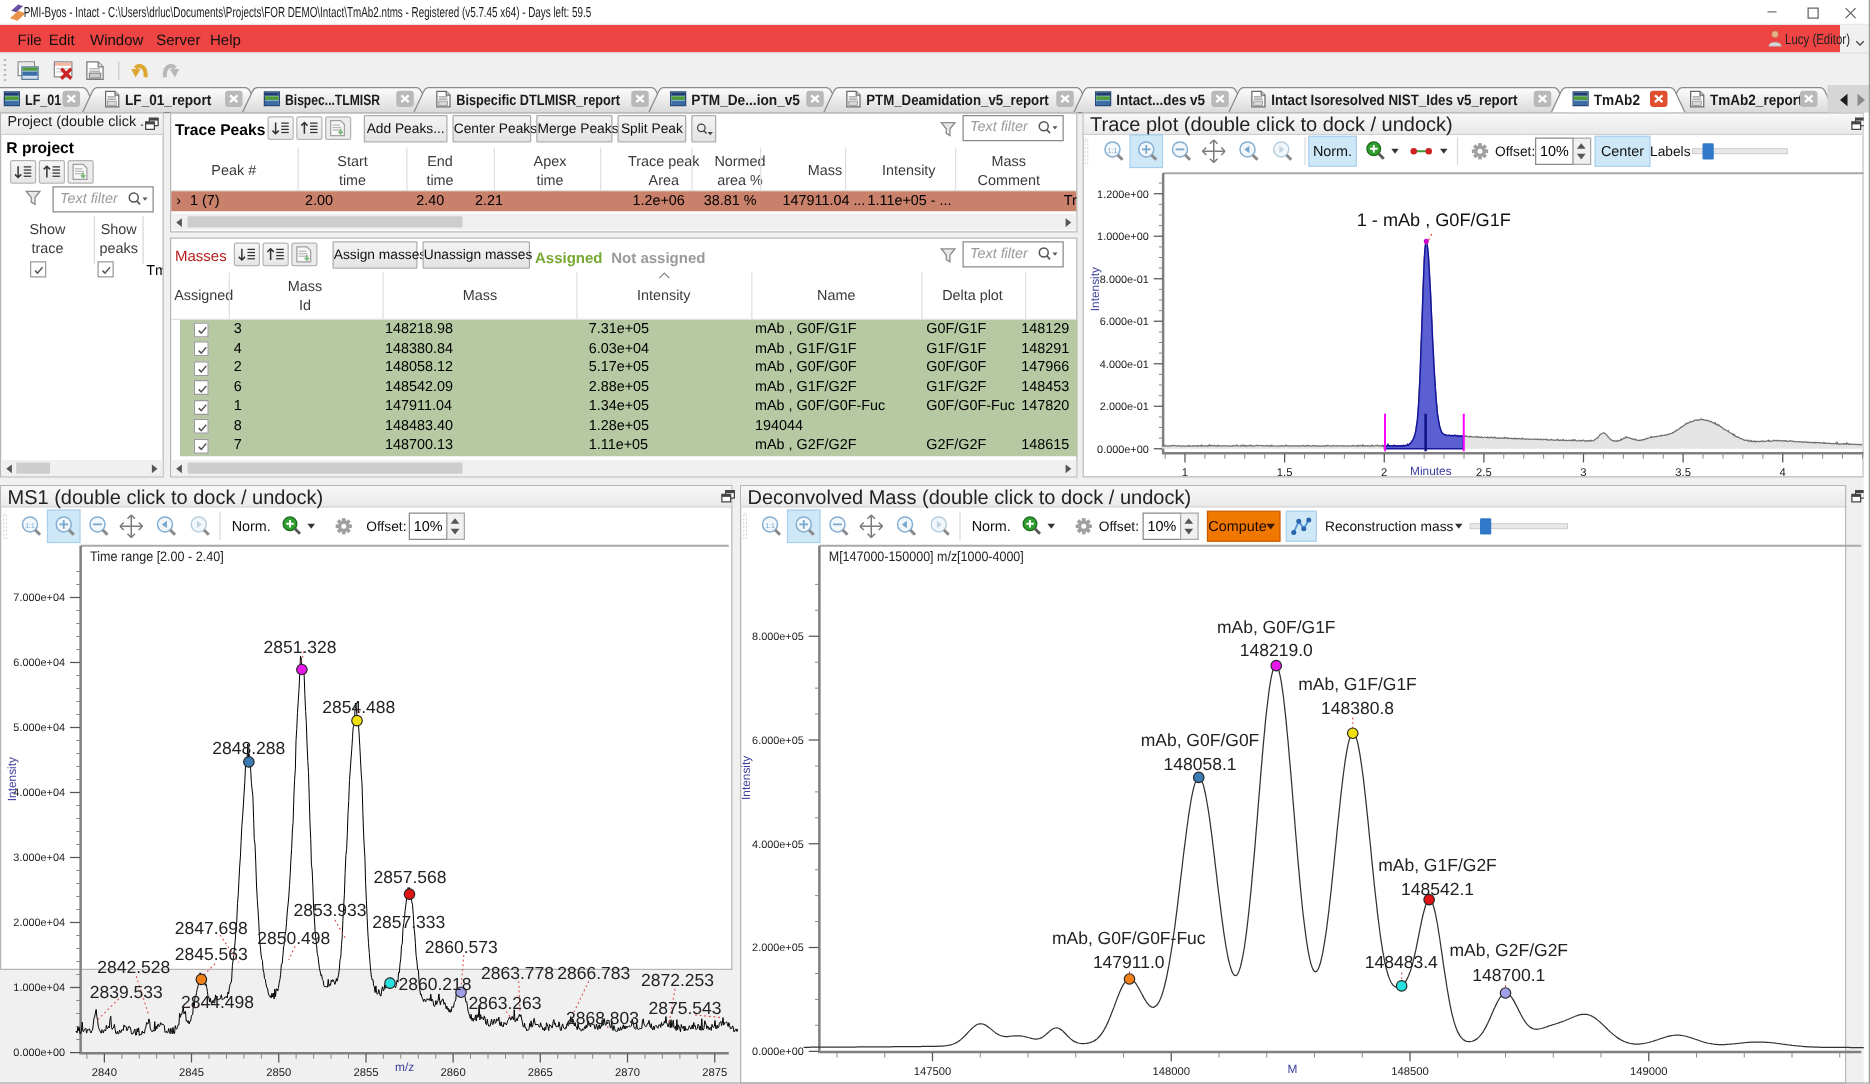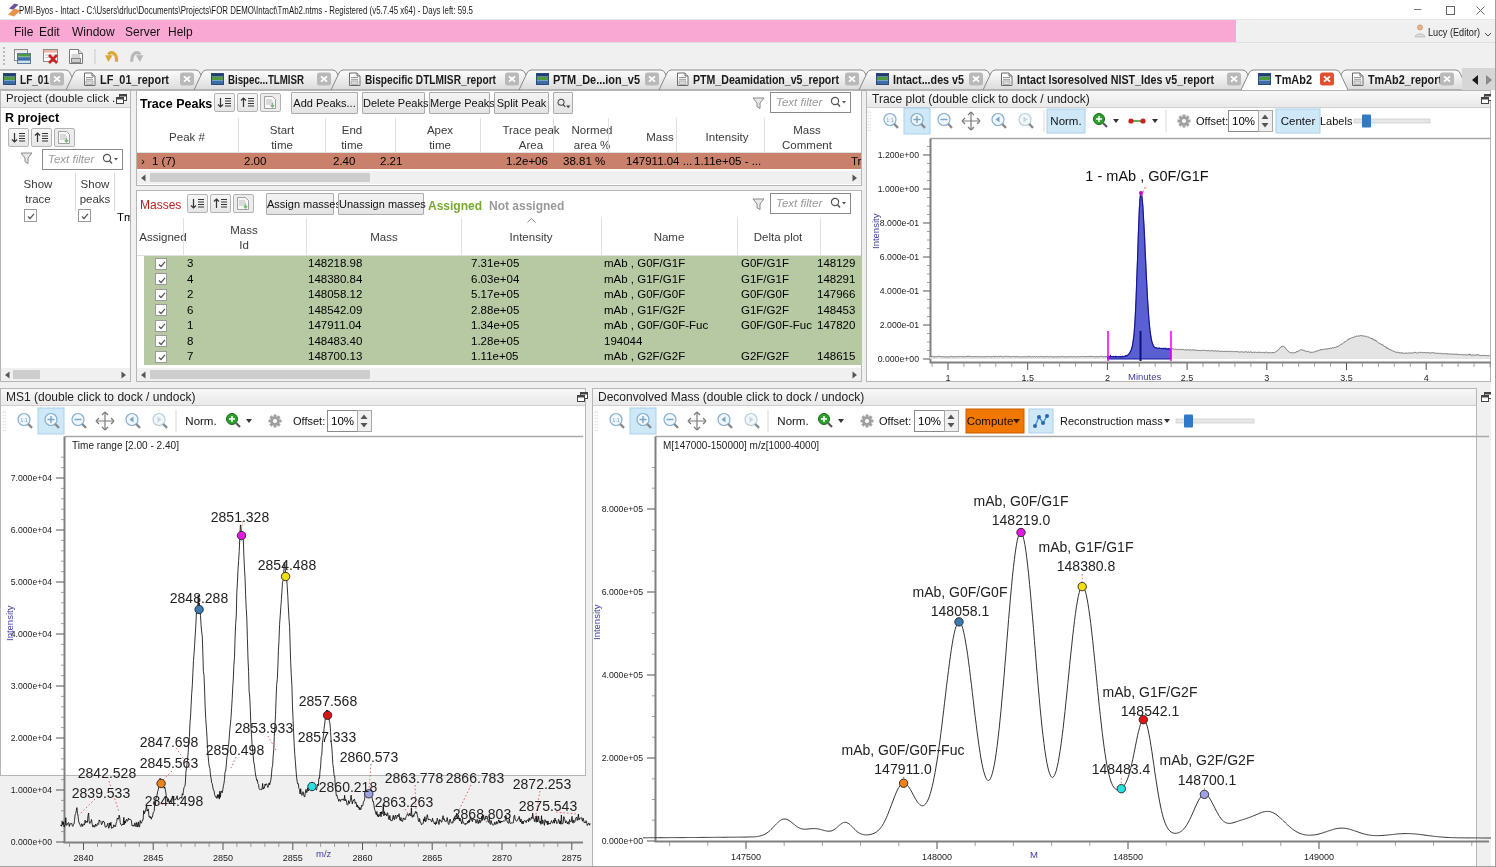--- a/index.html
+++ b/index.html
@@ -1,17 +1,17 @@
 <!DOCTYPE html>
 <html><head><meta charset="utf-8"><style>
 *{margin:0;padding:0;box-sizing:border-box}
 html,body{width:1496px;height:867px;overflow:hidden;font-family:"Liberation Sans",sans-serif;background:#f0f0f0;position:relative}
 .abs{position:absolute}
 .panel{position:absolute;background:#fff;border:1px solid #b6b6b6}
-.ptitle{position:absolute;left:0;right:0;top:0;height:17px;background:linear-gradient(#f8f8f8,#e9e9e9);border-bottom:1px solid #cfcfcf;font-size:12px;color:#222;padding:1px 0 0 5px}
+.ptitle{position:absolute;left:0;right:0;top:0;height:17px;background:linear-gradient(#f8f8f8,#e9e9e9);border-bottom:1px solid #cfcfcf;font-size:16px;color:#222;padding:1px 0 0 5px}
 .btn{position:absolute;background:linear-gradient(#f4f4f4,#e3e3e3);border:1px solid #ababab;font-size:11px;color:#111;text-align:center;border-radius:1px;white-space:nowrap}
 .ibtn{position:absolute;background:linear-gradient(#f6f6f6,#e6e6e6);border:1px solid #b4b4b4;border-radius:2px}
 .tfilter{position:absolute;background:#fff;border:1px solid #8a8a8a;font-size:11.5px;color:#9a9a9a;font-style:italic;padding:3px 0 0 5px}
 .hdr{position:absolute;font-size:11.5px;color:#3a3a3a;text-align:center;line-height:14.5px;white-space:nowrap}
 .cell{position:absolute;font-size:11.5px;color:#000;white-space:nowrap}
 .cb{position:absolute;width:13px;height:13px;background:#fff;border:1px solid #9a9a9a;font-size:11px;line-height:11px;text-align:center;color:#444}
 .sb{position:absolute;background:#f0f0f0}
 .sbthumb{position:absolute;background:#cdcdcd;top:2px;bottom:2px;border-radius:1px}
 svg{position:absolute;overflow:visible}
 svg text{font-family:"Liberation Sans",sans-serif}
@@ -28,21 +28,21 @@
 <div class="abs" style="left:1410px;top:1px;width:80px;height:18px;font-size:13px;color:#666">
 <span style="position:absolute;left:4px;top:0px">–</span>
 <svg style="left:36px;top:5px" width="9" height="9">
         <rect x="0.5" y="0.5" width="8" height="8" fill="none" stroke="#666"></rect>
       </svg>
 <svg style="left:66px;top:5px" width="9" height="9">
         <path d="M0.5 0.5 L8.5 8.5 M8.5 0.5 L0.5 8.5" stroke="#666"></path>
       </svg>
 </div>
 </div>
-<div class="abs" style="left:0;top:20px;width:1236px;height:22px;background:#f9a8d4">
+<div class="abs" style="left:0;top:20px;width:1472px;height:22px;background:#ef4444">
     <div class="abs" style="left:14px;top:4.5px;font-size:12px;color:#111">File</div>
     <div class="abs" style="left:39px;top:4.5px;font-size:12px;color:#111">Edit</div>
     <div class="abs" style="left:72px;top:4.5px;font-size:12px;color:#111">Window</div>
     <div class="abs" style="left:125px;top:4.5px;font-size:12px;color:#111">Server</div>
     <div class="abs" style="left:168px;top:4.5px;font-size:12px;color:#111">Help</div>
     <svg style="left:1414px;top:4px" width="12" height="13" viewBox="0 0 12 13">
 <circle cx="6" cy="3.4" r="2.6" fill="#e8b288" stroke="#b88860" stroke-width=".5"></circle>
 <path d="M1 13 C1 8.6 11 8.6 11 13 Z" fill="#d8d8d8" stroke="#aaa" stroke-width=".5"></path>
     </svg>
 <svg style="left:1428px;top:4px" width="66" height="15" viewBox="0 0 66 15">
@@ -312,21 +312,21 @@
   </svg>
 <div class="ibtn" style="left:260px;top:93px;width:21px;height:19px;background:#ececec"></div>
 <svg style="left:264px;top:96px" width="13" height="14" viewBox="0 0 13 14">
     <path d="M0.5 0.5 h8 l3 3 v9 h-11 Z" fill="#f8f8f8" stroke="#a0a0a0"></path>
     <line x1="2" y1="4" x2="8" y2="4" stroke="#bbb"></line>
     <line x1="2" y1="6" x2="9" y2="6" stroke="#bbb"></line>
     <line x1="2" y1="8" x2="9" y2="8" stroke="#bbb"></line>
     <path d="M8.5 7 v4 M6.8 9.2 L8.5 11 L10.2 9.2" stroke="#7ab87a" stroke-width="1.3" fill="none"></path>
   </svg>
 <div class="btn" style="left:291px;top:92px;width:67px;height:22px;line-height:20px">Add Peaks...</div>
-<div class="btn" style="left:362px;top:92px;width:63px;height:22px;line-height:20px">Delete Peaks</div>
+<div class="btn" style="left:362px;top:92px;width:63px;height:22px;line-height:20px">Center Peaks</div>
 <div class="btn" style="left:429px;top:92px;width:61px;height:22px;line-height:20px">Merge Peaks</div>
 <div class="btn" style="left:494px;top:92px;width:55px;height:22px;line-height:20px">Split Peak</div>
 <div class="btn" style="left:553px;top:92px;width:20px;height:22px"></div>
 <svg style="left:556px;top:97px" width="16" height="13" viewBox="0 0 19 13">
     <circle cx="6" cy="5" r="3.6" fill="none" stroke="#444" stroke-width="1.2"></circle>
     <line x1="8.5" y1="7.8" x2="11" y2="10.5" stroke="#444" stroke-width="1.4"></line>
     <path d="M12 9 l5 0 -2.5 3 Z" fill="#444"></path>
   </svg>
 <svg style="left:752px;top:97px" width="13" height="13" viewBox="0 0 13 13">
     <path d="M1 1 h11 l-4 5 v5.5 l-3 -1.8 v-3.7 Z" fill="#e8e8e8" stroke="#8a8a8a"></path>

